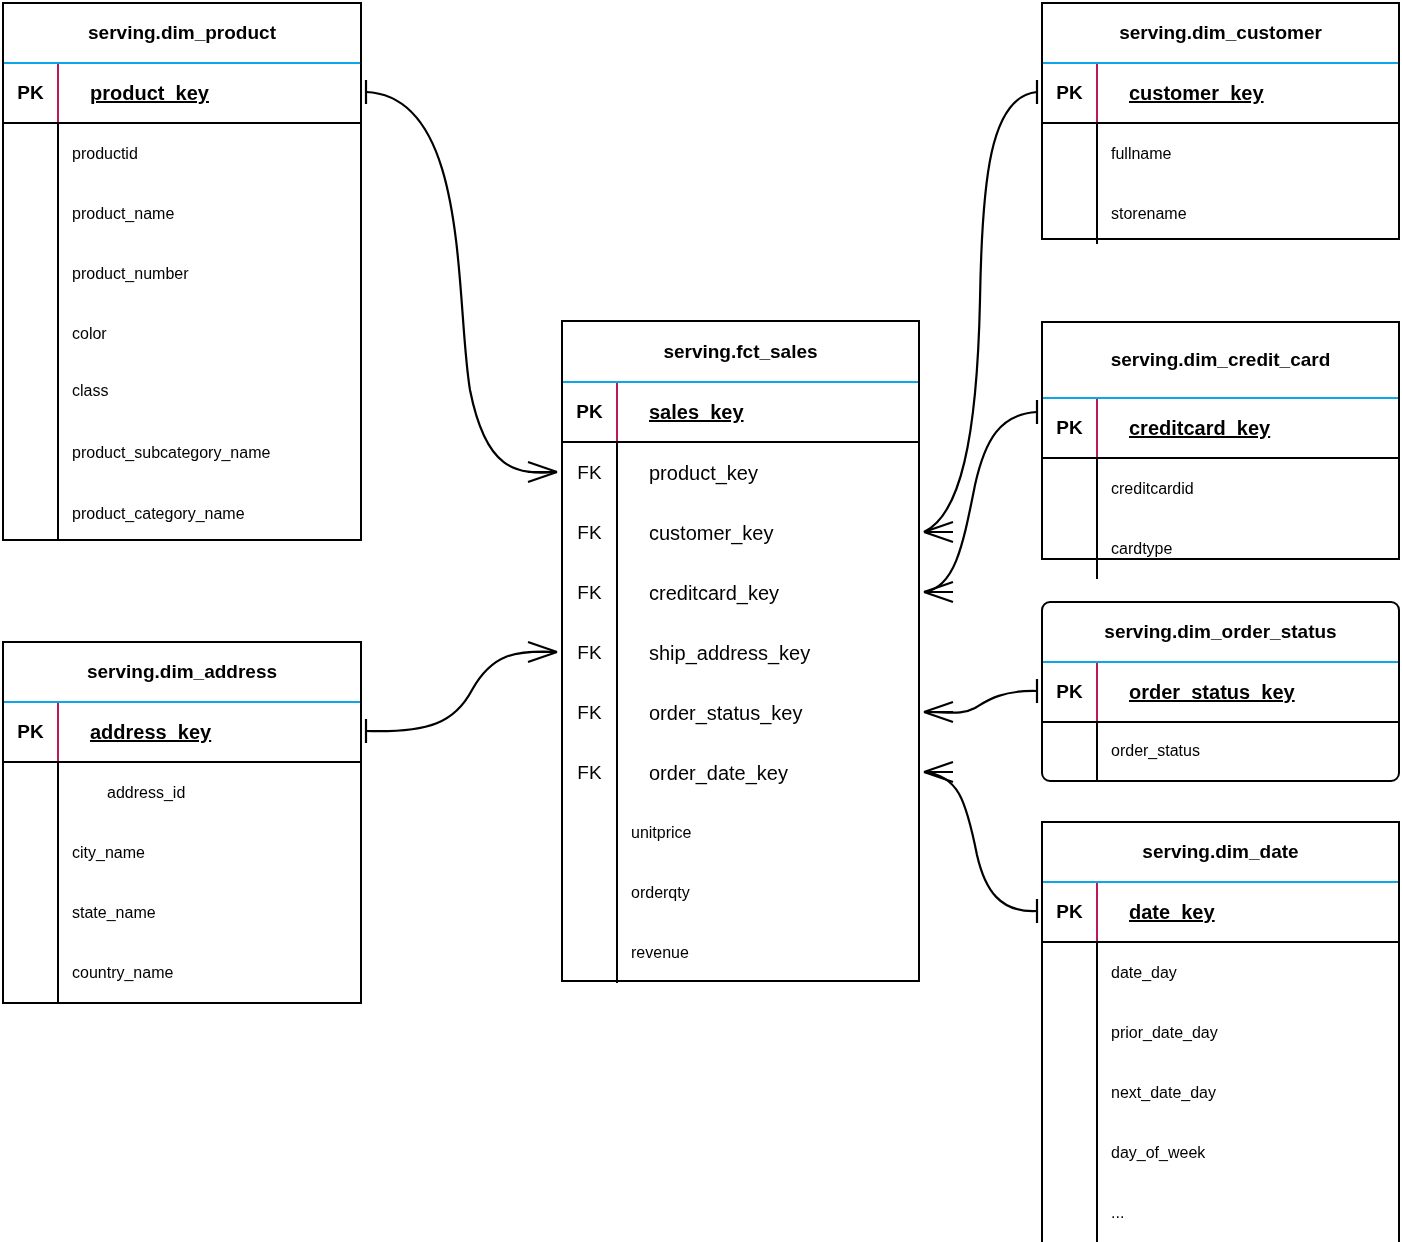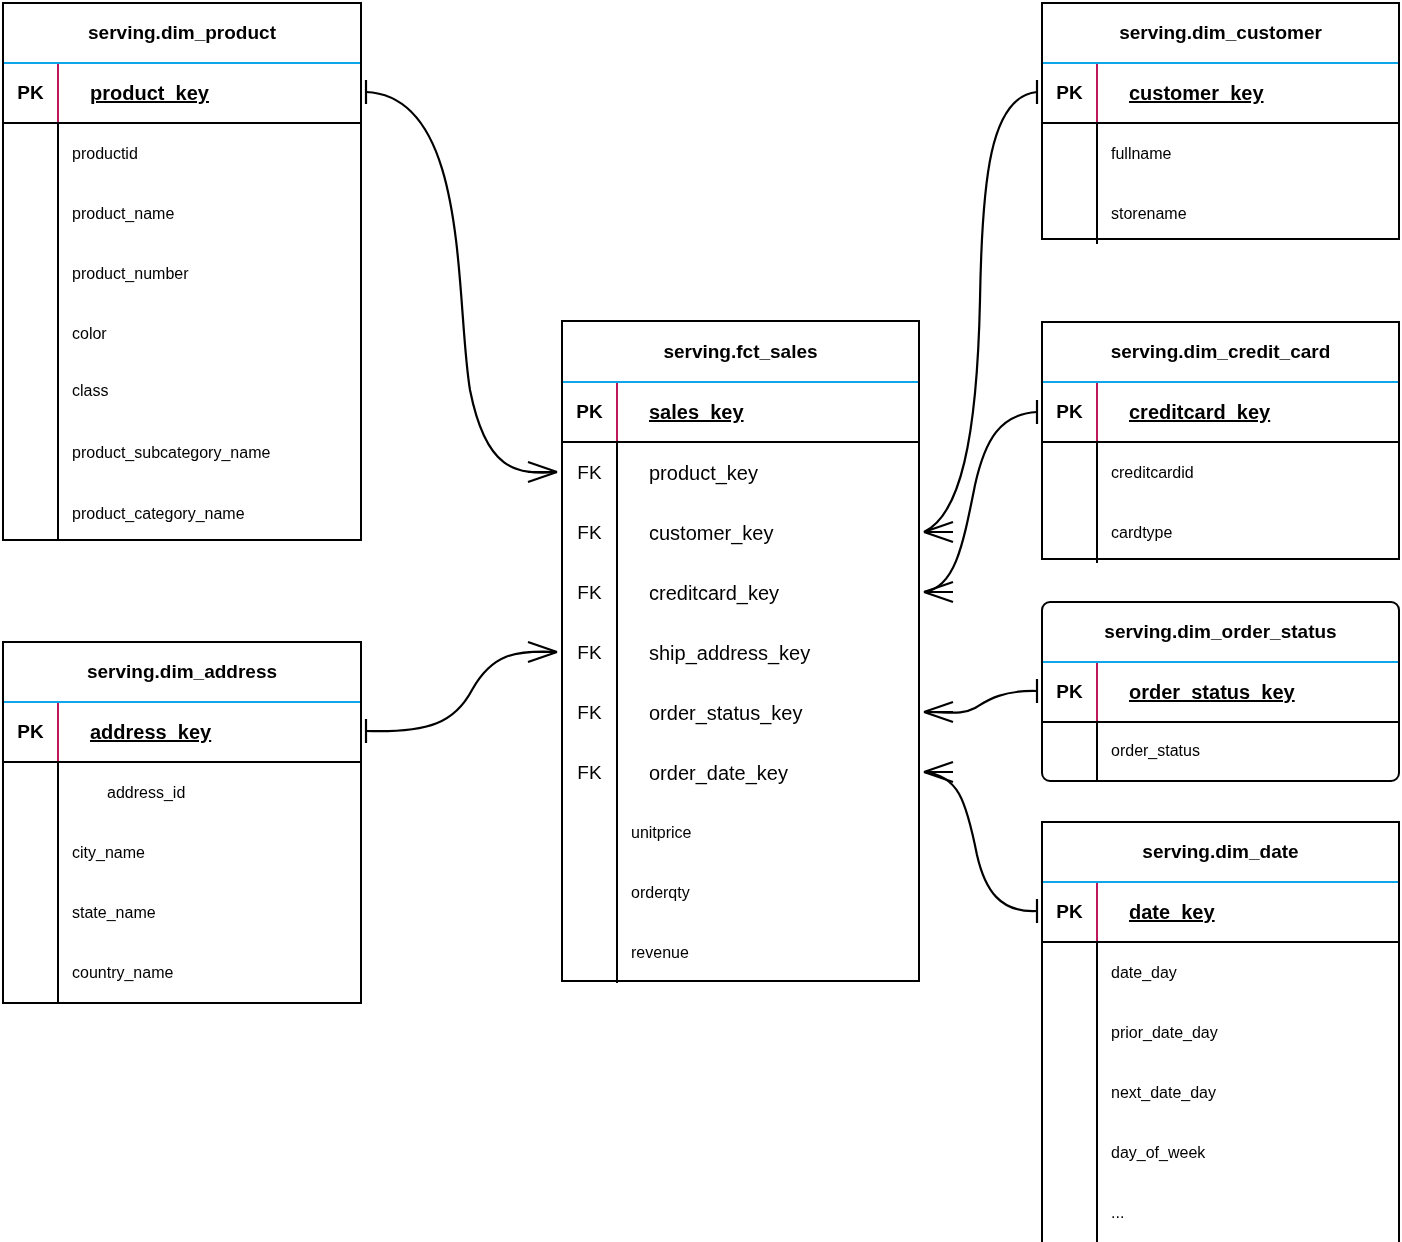--- a/index.html
+++ b/index.html
@@ -259,21 +259,21 @@
     <div class="attr-block">
       <div class="attr-keycol"></div>
       <div class="attr-namecol">
         <div class="attr" style="height:60px;">fullname</div>
         <div class="attr" style="height:60px;">storename</div>
       </div>
     </div>
   </div>
 
   <div class="entity" style="left:1041px; top:321px; width:359px; height:239px;">
-    <div class="ent-title" style="height:60px;">serving.dim_credit_card</div>
+    <div class="ent-title" style="height:76px;">serving.dim_credit_card</div>
     <div class="row pk-row" style="height:60px;">
       <div class="keycell bold">PK</div>
       <div class="namecell keyname">creditcard_key</div>
     </div>
     <div class="attr-block">
       <div class="attr-keycol"></div>
       <div class="attr-namecol">
         <div class="attr" style="height:60px;">creditcardid</div>
         <div class="attr" style="height:60px;">cardtype</div>
       </div>

